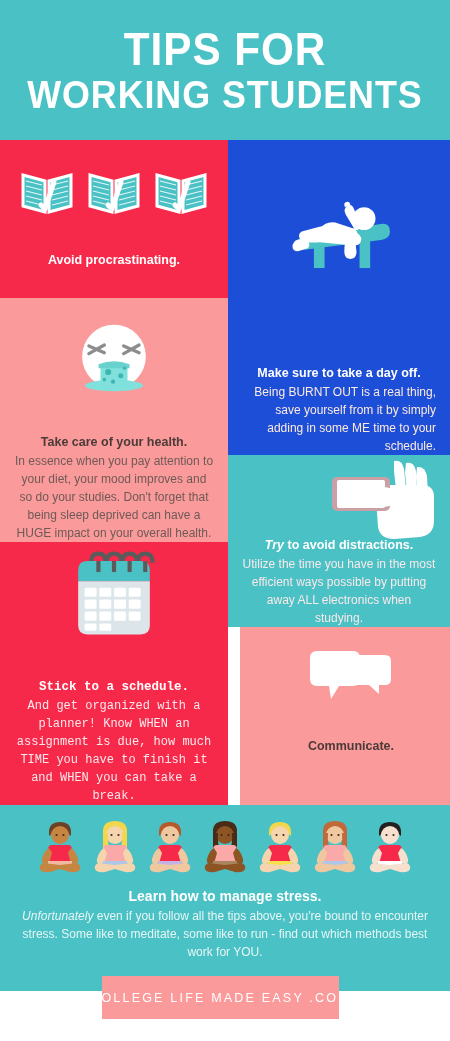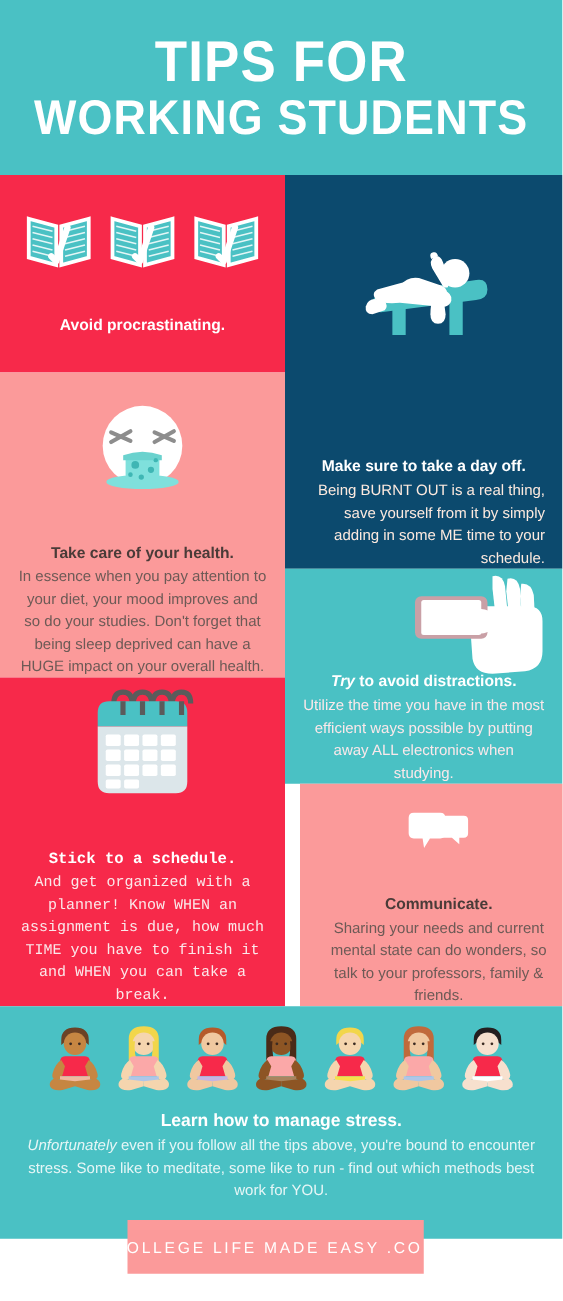--- a/index.html
+++ b/index.html
@@ -27,21 +27,21 @@
   
   .cell{position:absolute;box-sizing:border-box;display:flex;
         flex-direction:column;align-items:center;}
   .cell .txt{width:100%;padding:0 14px;box-sizing:border-box;text-align:center;margin-top:22px;}
   .ttl{font-weight:bold;font-size:12.5px;line-height:1.45;margin:0 0 1px 0;}
   .bdy{font-size:12px;line-height:1.5;margin:0;}
   .ital{font-style:italic;}
 
   .c-red{background:#F7294A;}
   .c-pink{background:#FB9A9A;}
-  .c-orange{background:#0c4a6e;gap:37px;}
+  .c-orange{background:#1d4ed8;gap:37px;}
   .c-teal{background:#4AC1C4;}
 
   .on-dark .ttl{color:#ffffff;}
   .on-dark .bdy{color:#fbe8ea;}
   .on-pink .ttl{color:#4a3b38;}
   .on-pink .bdy{color:#6d5a56;}
   .on-orange .ttl{color:#ffffff;}
   .on-orange .bdy{color:#fdeadf;text-align:right;}
 
   .cell1{left:0;top:140px;width:228px;height:158px;padding-top:26px;}
@@ -263,21 +263,20 @@
     </div>
   </div>
 
   <div class="cell cell6 c-pink on-pink">
     <svg class="speech" viewBox="0 0 84 56">
       <path d="M48 6 L76 6 Q82 6 82 12 L82 30 Q82 36 76 36 L70 36 L70 45 L60 36 L48 36 Q42 36 42 30 L42 12 Q42 6 48 6 Z" fill="#ffffff"></path>
       <path d="M8 2 L44 2 Q51 2 51 9 L51 30 Q51 37 44 37 L30 37 L22 50 L20 37 L8 37 Q1 37 1 30 L1 9 Q1 2 8 2 Z" fill="#ffffff"></path>
     </svg>
     <div class="txt">
       <p class="ttl">Communicate.</p>
-      <p class="bdy">Sharing your needs and current mental state can do wonders, so talk to your professors, family &amp; friends.</p>
     </div>
   </div>
 
   <div class="stress">
     <div class="meditators" id="meditators">
         <svg class="med" viewBox="0 0 48 56">
           <path d="M13 13 Q13 3 24 3 Q35 3 35 13 L35 17 Q30 12 24 12 Q18 12 13 17 Z" fill="#6B4226"></path>
           <circle cx="24" cy="16" r="9" fill="#C68642"></circle>
           <path d="M16 26 L32 26 Q36 26 36 31 L36 42 L12 42 L12 31 Q12 26 16 26 Z" fill="#F7294A"></path>
           <path d="M13 29 Q8 32 6 40 Q5 44 9 45 Q13 45 14 41 L16 34 Z" fill="#C68642"></path>

